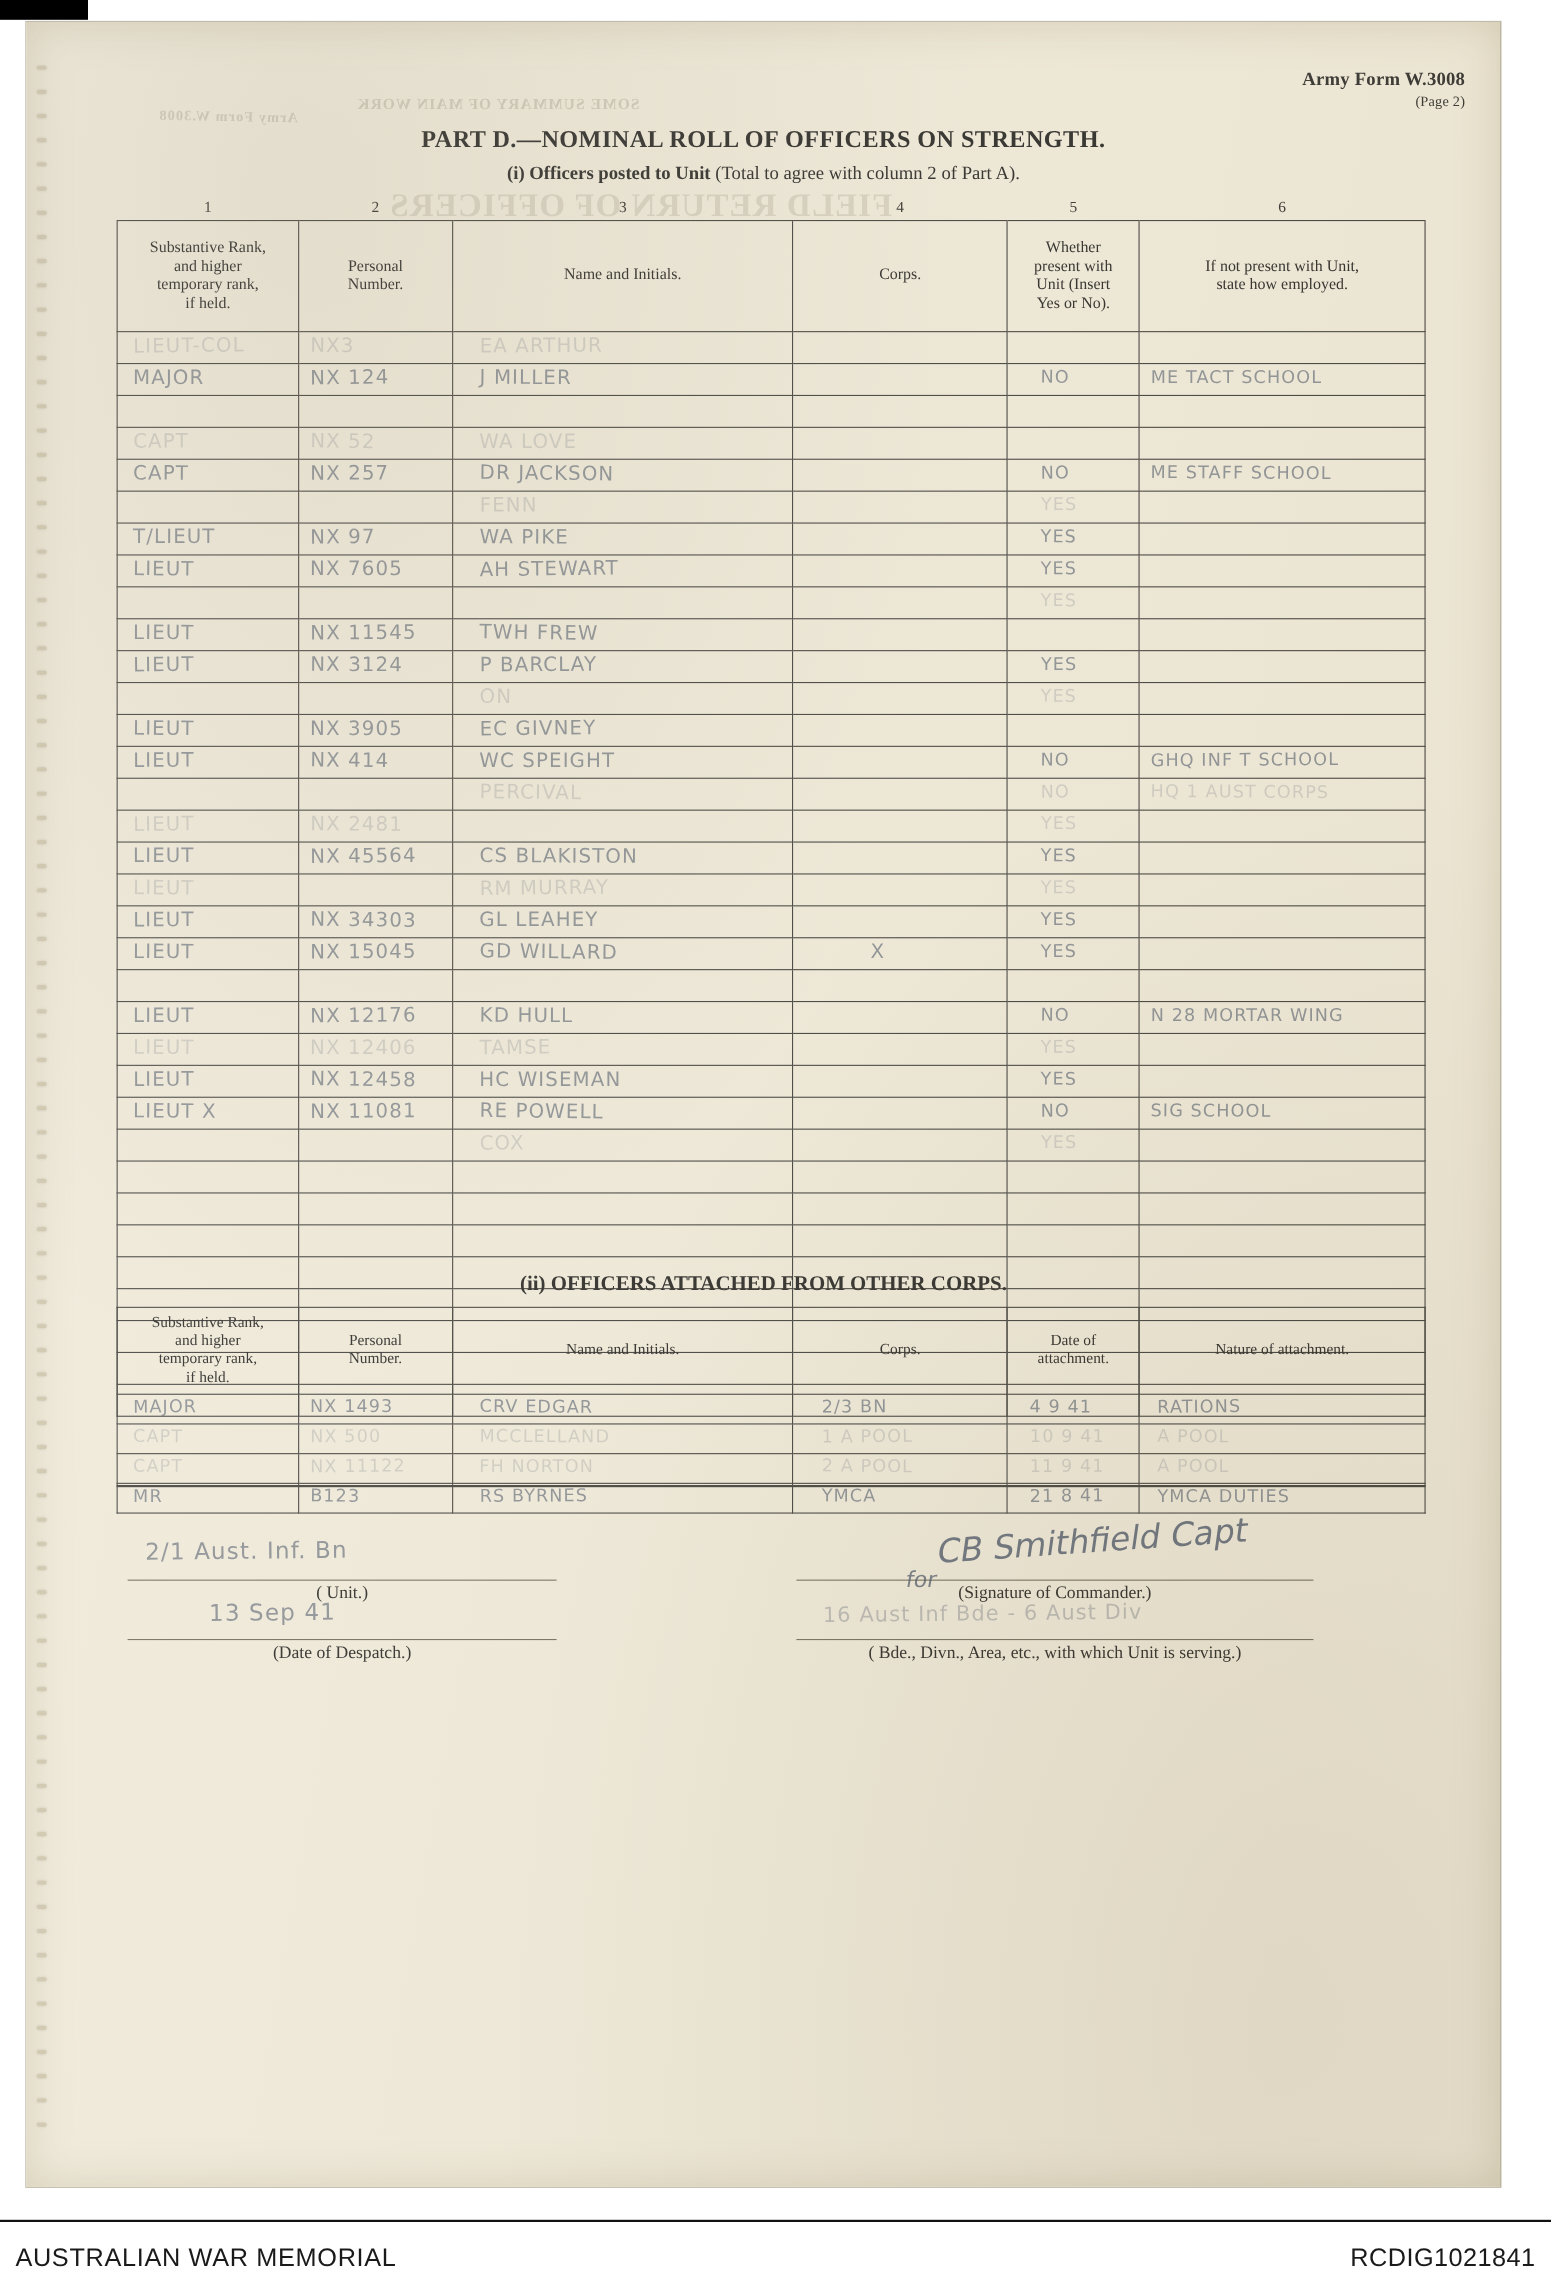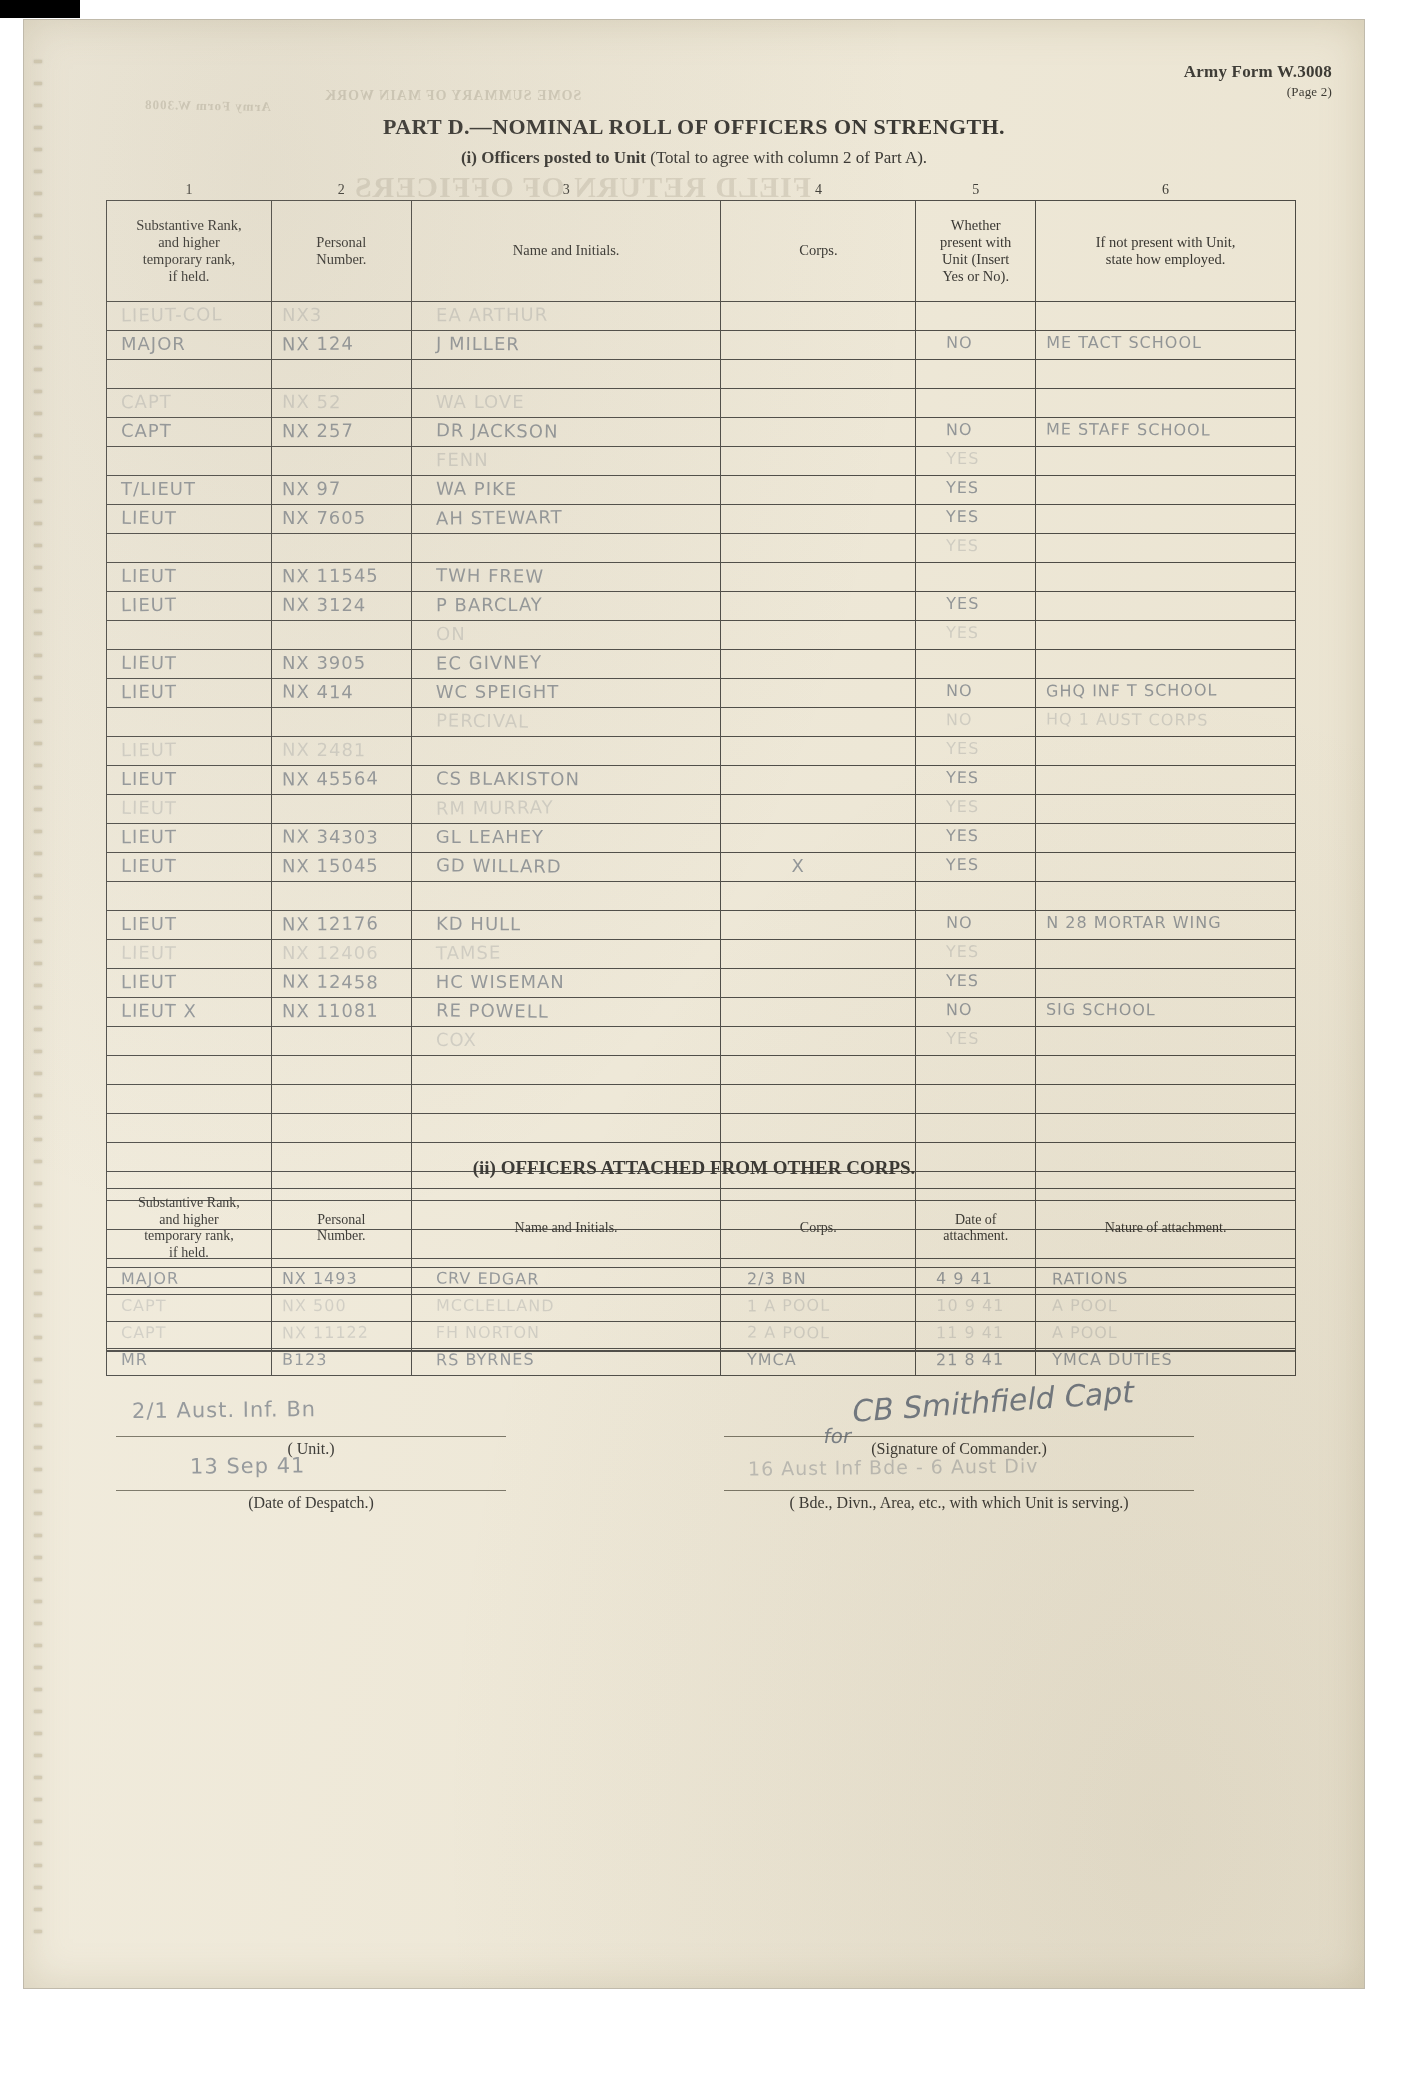--- a/index.html
+++ b/index.html
@@ -912,14 +912,18 @@
 
       <div class="cap unit">( Unit.)</div>
       <div class="cap date">(Date of Despatch.)</div>
       <div class="cap sig">(Signature of Commander.)</div>
       <div class="cap bde">( Bde., Divn., Area, etc., with which  Unit is serving.)</div>
 
     </div>
   </div>
   <div class="edge-shadow"></div>
 
+  <div class="bottom-bar">
+    <div class="awm">AUSTRALIAN WAR MEMORIAL</div>
+    <div class="rcdig">RCDIG1021841</div>
+  </div>
 
 </div>
 
 </body></html>

